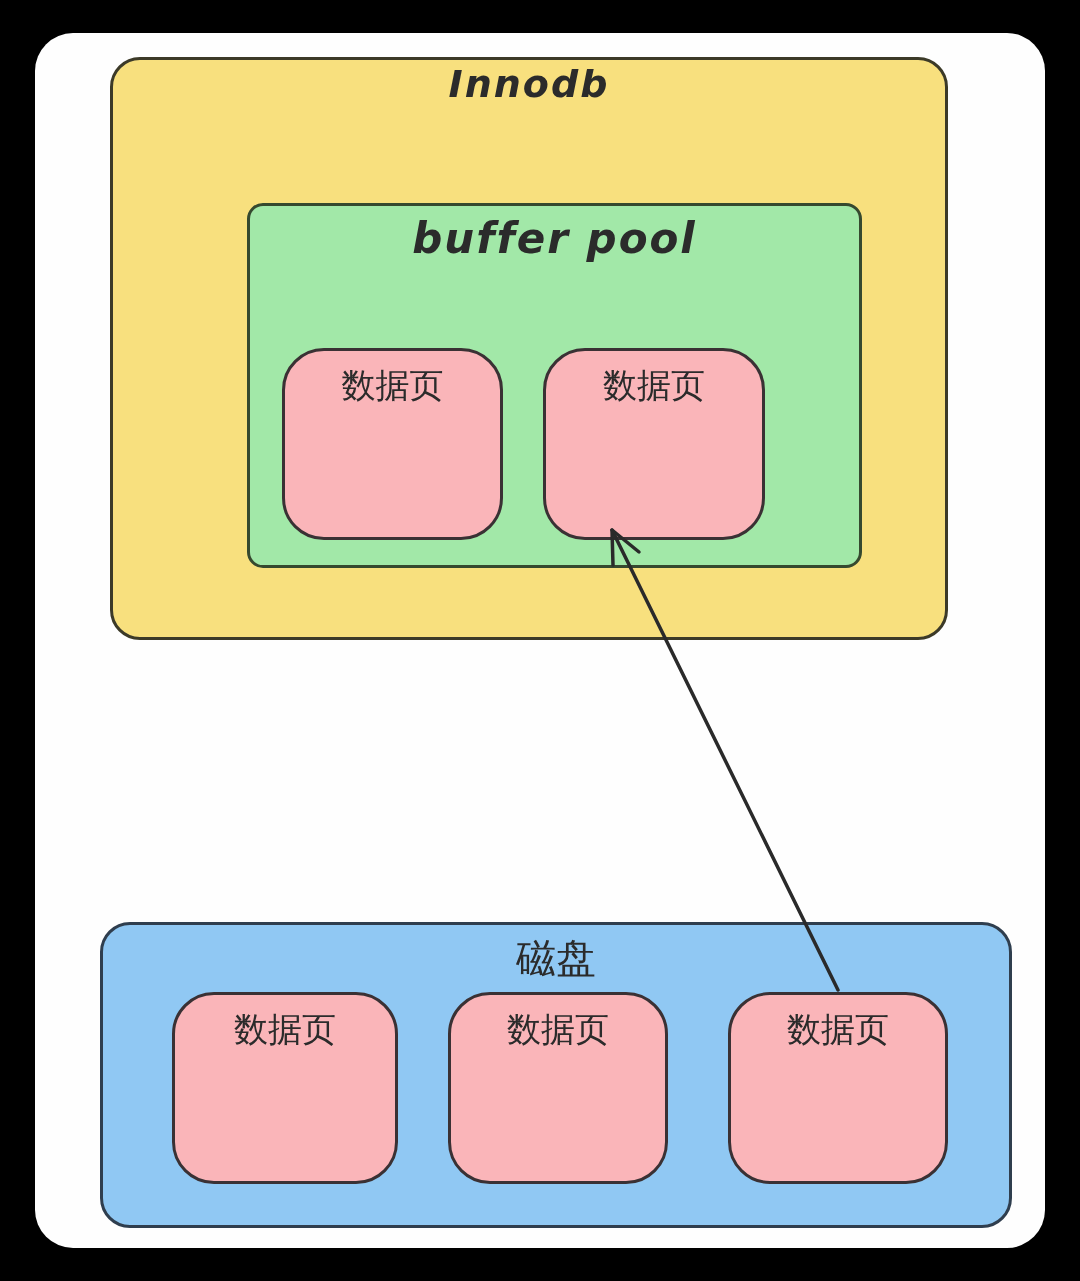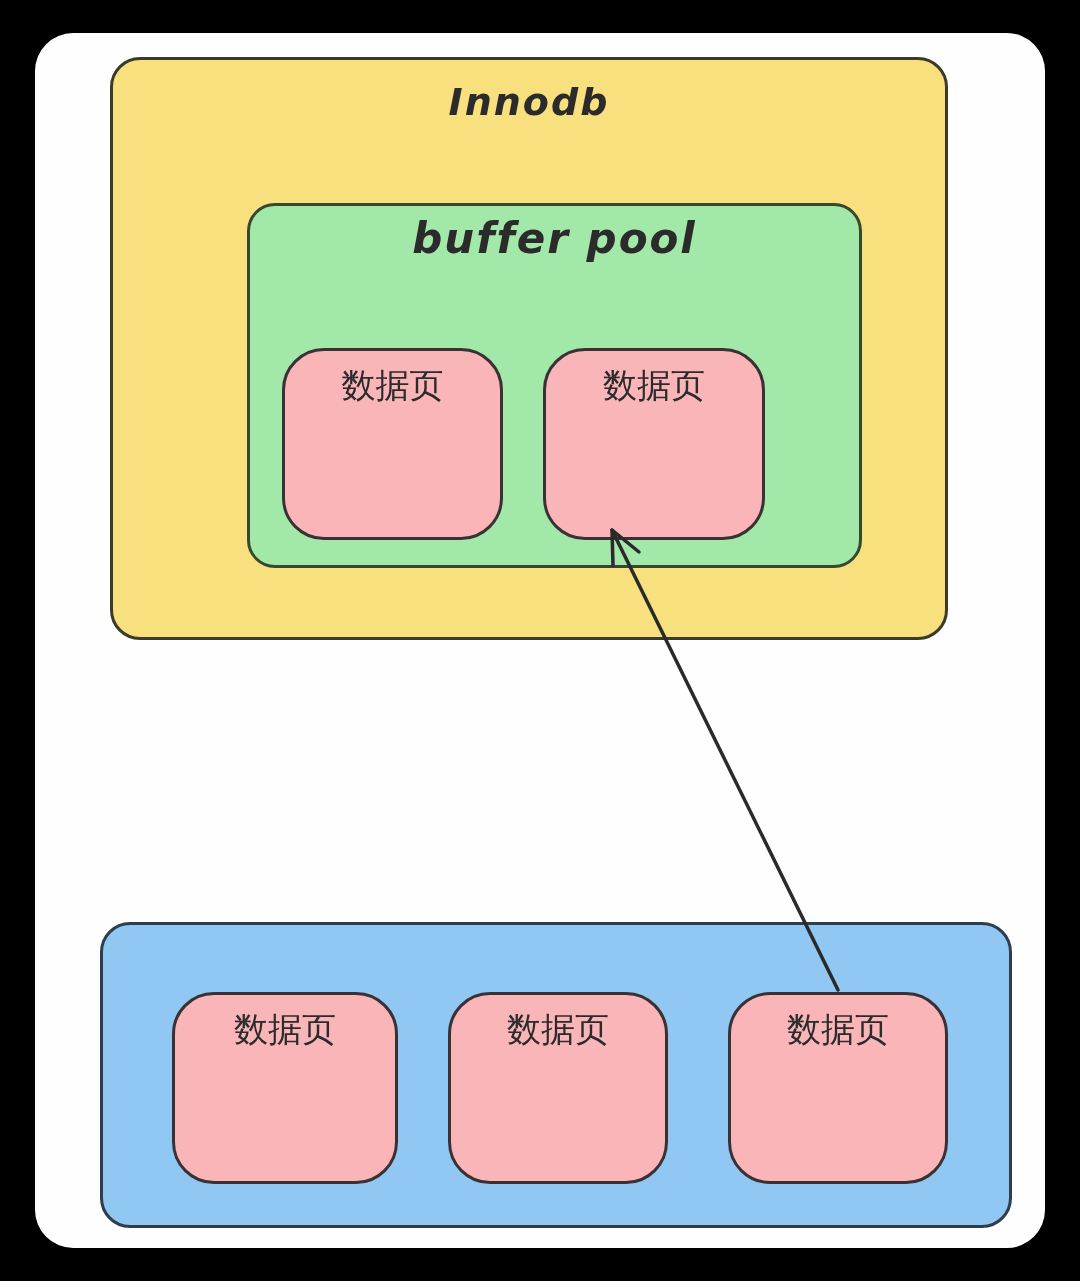--- a/index.html
+++ b/index.html
@@ -30,21 +30,21 @@
     width: 838px; height: 583px;
     background: var(--innodb-fill, #f8e07e);
     border: 3px solid var(--innodb-stroke, #3c3a28);
     border-radius: 30px;
   }
   .bufferpool {
     left: 134px; top: 143px;
     width: 615px; height: 365px;
     background: var(--bufferpool-fill, #a2e8a8);
     border: 3px solid var(--bufferpool-stroke, #36492f);
-    border-radius: 28px;
+    border-radius: 16px;
   }
   .disk {
     left: 65px; top: 889px;
     width: 912px; height: 306px;
     background: var(--disk-fill, #90c8f3);
     border: 3px solid var(--disk-stroke, #2f3e4e);
     border-radius: 30px;
   }
   .page {
     background: var(--page-fill, #fab5b9);
@@ -61,21 +61,21 @@
     position: absolute;
     left: 0; right: 0;
     text-align: center;
     color: var(--text, #2b2b2b);
   }
   .hand {
     font-style: italic;
     letter-spacing: 2px;
     font-weight: 600;
   }
-  .innodb > .box-title { top: 20px; font-size: 38px; }
+  .innodb > .box-title { top: 2px; font-size: 38px; }
   .bufferpool > .box-title { top: 8px; font-size: 42px; }
   .disk > .box-title { top: 6px; font-size: 40px; }
   .page-label {
     position: absolute;
     left: 0; right: 0;
     top: 12px;
     text-align: center;
     font-size: 34px;
     color: var(--text, #2b2b2b);
   }
@@ -108,20 +108,21 @@
         <div class="box page bp-page-1">
           <div class="page-label">数据页</div>
         </div>
         <div class="box page bp-page-2">
           <div class="page-label">数据页</div>
         </div>
       </div>
     </div>
 
     <div class="box disk">
+      <div class="box-title">磁盘</div>
 
       <div class="box page disk-page-1">
         <div class="page-label">数据页</div>
       </div>
       <div class="box page disk-page-2">
         <div class="page-label">数据页</div>
       </div>
       <div class="box page disk-page-3">
         <div class="page-label">数据页</div>
       </div>

